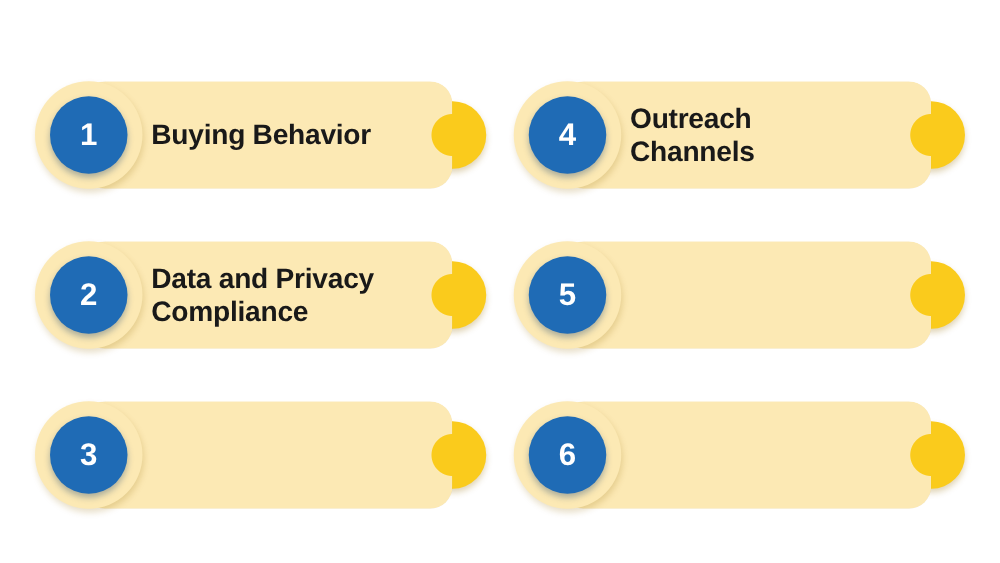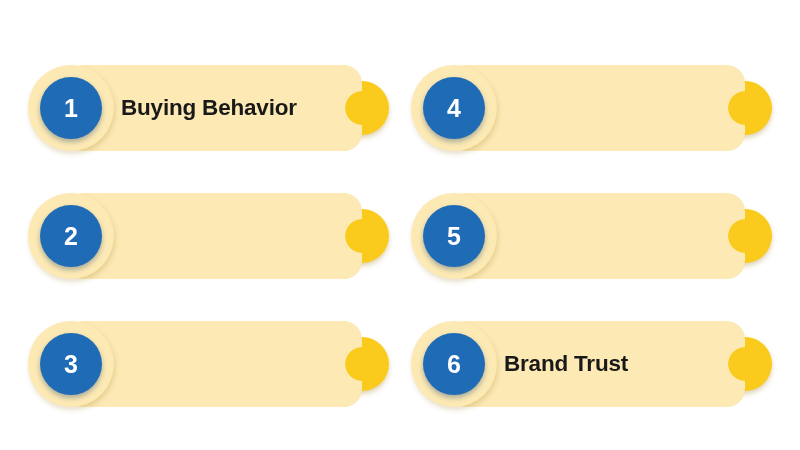--- a/index.html
+++ b/index.html
@@ -146,29 +146,31 @@
       <div class="card-label">Buying Behavior</div>
     </div>
 
     <div class="card">
       <div class="card-yellow"></div>
       <div class="card-body"></div>
       <div class="card-bulge"></div>
       <div class="card-badge">
         <span class="card-badge-number">4</span>
       </div>
+      <div class="card-label">Outreach Channels</div>
     </div>
 
     <div class="card">
       <div class="card-yellow"></div>
       <div class="card-body"></div>
       <div class="card-bulge"></div>
       <div class="card-badge">
         <span class="card-badge-number">2</span>
       </div>
+      <div class="card-label">Data and Privacy Compliance</div>
     </div>
 
     <div class="card">
       <div class="card-yellow"></div>
       <div class="card-body"></div>
       <div class="card-bulge"></div>
       <div class="card-badge">
         <span class="card-badge-number">5</span>
       </div>
     </div>
@@ -182,17 +184,16 @@
       </div>
     </div>
 
     <div class="card">
       <div class="card-yellow"></div>
       <div class="card-body"></div>
       <div class="card-bulge"></div>
       <div class="card-badge">
         <span class="card-badge-number">6</span>
       </div>
-      <div class="card-label">Brand Trust</div>
     </div>
 
   </div>
 </div>
 
 </body></html>

